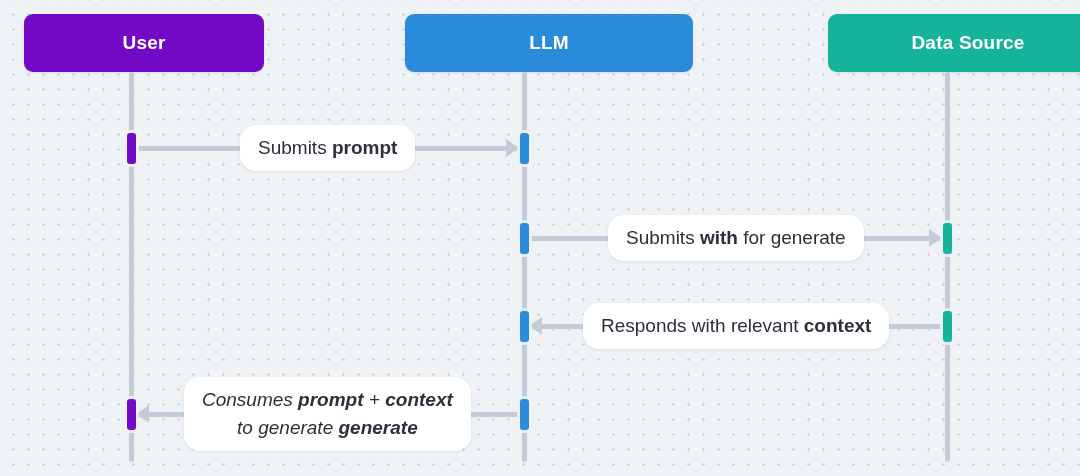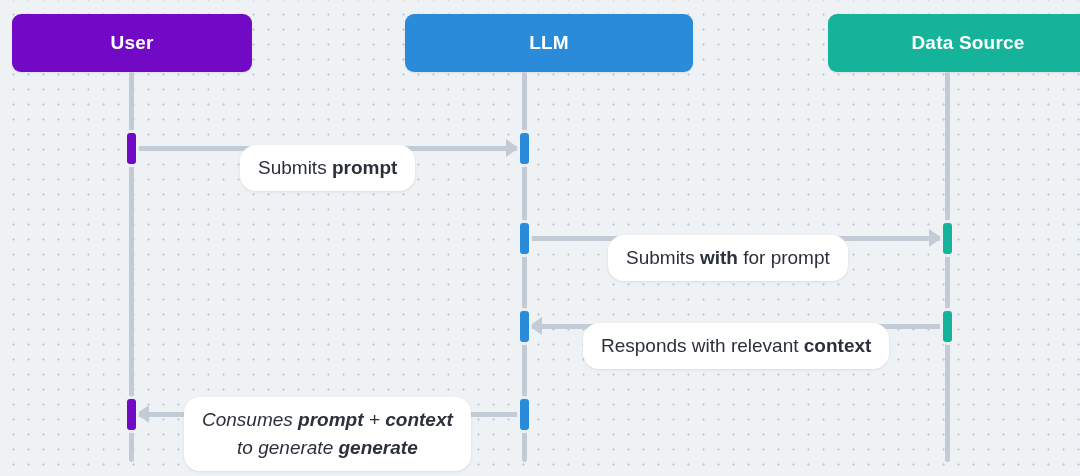--- a/index.html
+++ b/index.html
@@ -87,31 +87,30 @@
     font-size: 19px;
     line-height: 28px;
     display: flex;
     flex-direction: column;
     align-items: center;
     justify-content: center;
     text-align: center;
     white-space: nowrap;
     padding: 9px 18px;
     box-sizing: border-box;
-    margin-top: 20px;
   }
   .msg-label .line { display: block; }
   .msg-label b { font-weight: 700; }
 </style>
 </head>
 <body>
 
 <div id="canvas">
   <div id="participants-layer">
-      <div class="participant" style="left: 12px; top: 14px; width: 240px; background: rgb(114, 9, 196);">
+      <div class="participant" style="left: 24px; top: 14px; width: 240px; background: rgb(114, 9, 196);">
         <span>User</span>
       </div>
       <div class="participant" style="left: 405px; top: 14px; width: 288px; background: rgb(42, 139, 219);">
         <span>LLM</span>
       </div>
       <div class="participant" style="left: 828px; top: 14px; width: 280px; background: rgb(22, 179, 155);">
         <span>Data Source</span>
       </div>
     </div>
   <div id="lifelines-layer">
@@ -121,21 +120,21 @@
     </div>
   <div id="messages-layer">
       <div class="msg-line" style="left: 137px; width: 381px; top: 146px;"></div>
       <div class="arrowhead right" style="top: 139px; left: 506px;"></div>
       <div class="msg-label" style="height: 46px; top: 125px; left: 240px;">
         <span class="line"><span>Submits </span><b>prompt</b></span>
       </div>
       <div class="msg-line" style="left: 530px; width: 411px; top: 236px;"></div>
       <div class="arrowhead right" style="top: 229px; left: 929px;"></div>
       <div class="msg-label" style="height: 46px; top: 215px; left: 608px;">
-        <span class="line"><span>Submits </span><b>with</b><span> for prompt</span></span>
+        <span class="line"><span>Submits </span><b>with</b><span> for generate</span></span>
       </div>
       <div class="msg-line" style="left: 530px; width: 411px; top: 324px;"></div>
       <div class="arrowhead left" style="top: 317px; left: 529px;"></div>
       <div class="msg-label" style="height: 46px; top: 303px; left: 583px;">
         <span class="line"><span>Responds with relevant </span><b>context</b></span>
       </div>
       <div class="msg-line" style="left: 137px; width: 381px; top: 412px;"></div>
       <div class="arrowhead left" style="top: 405px; left: 136px;"></div>
       <div class="msg-label" style="height: 74px; top: 377px; left: 184px; font-style: italic;">
         <span class="line"><span>Consumes </span><b>prompt</b><span> + </span><b>context</b></span>

